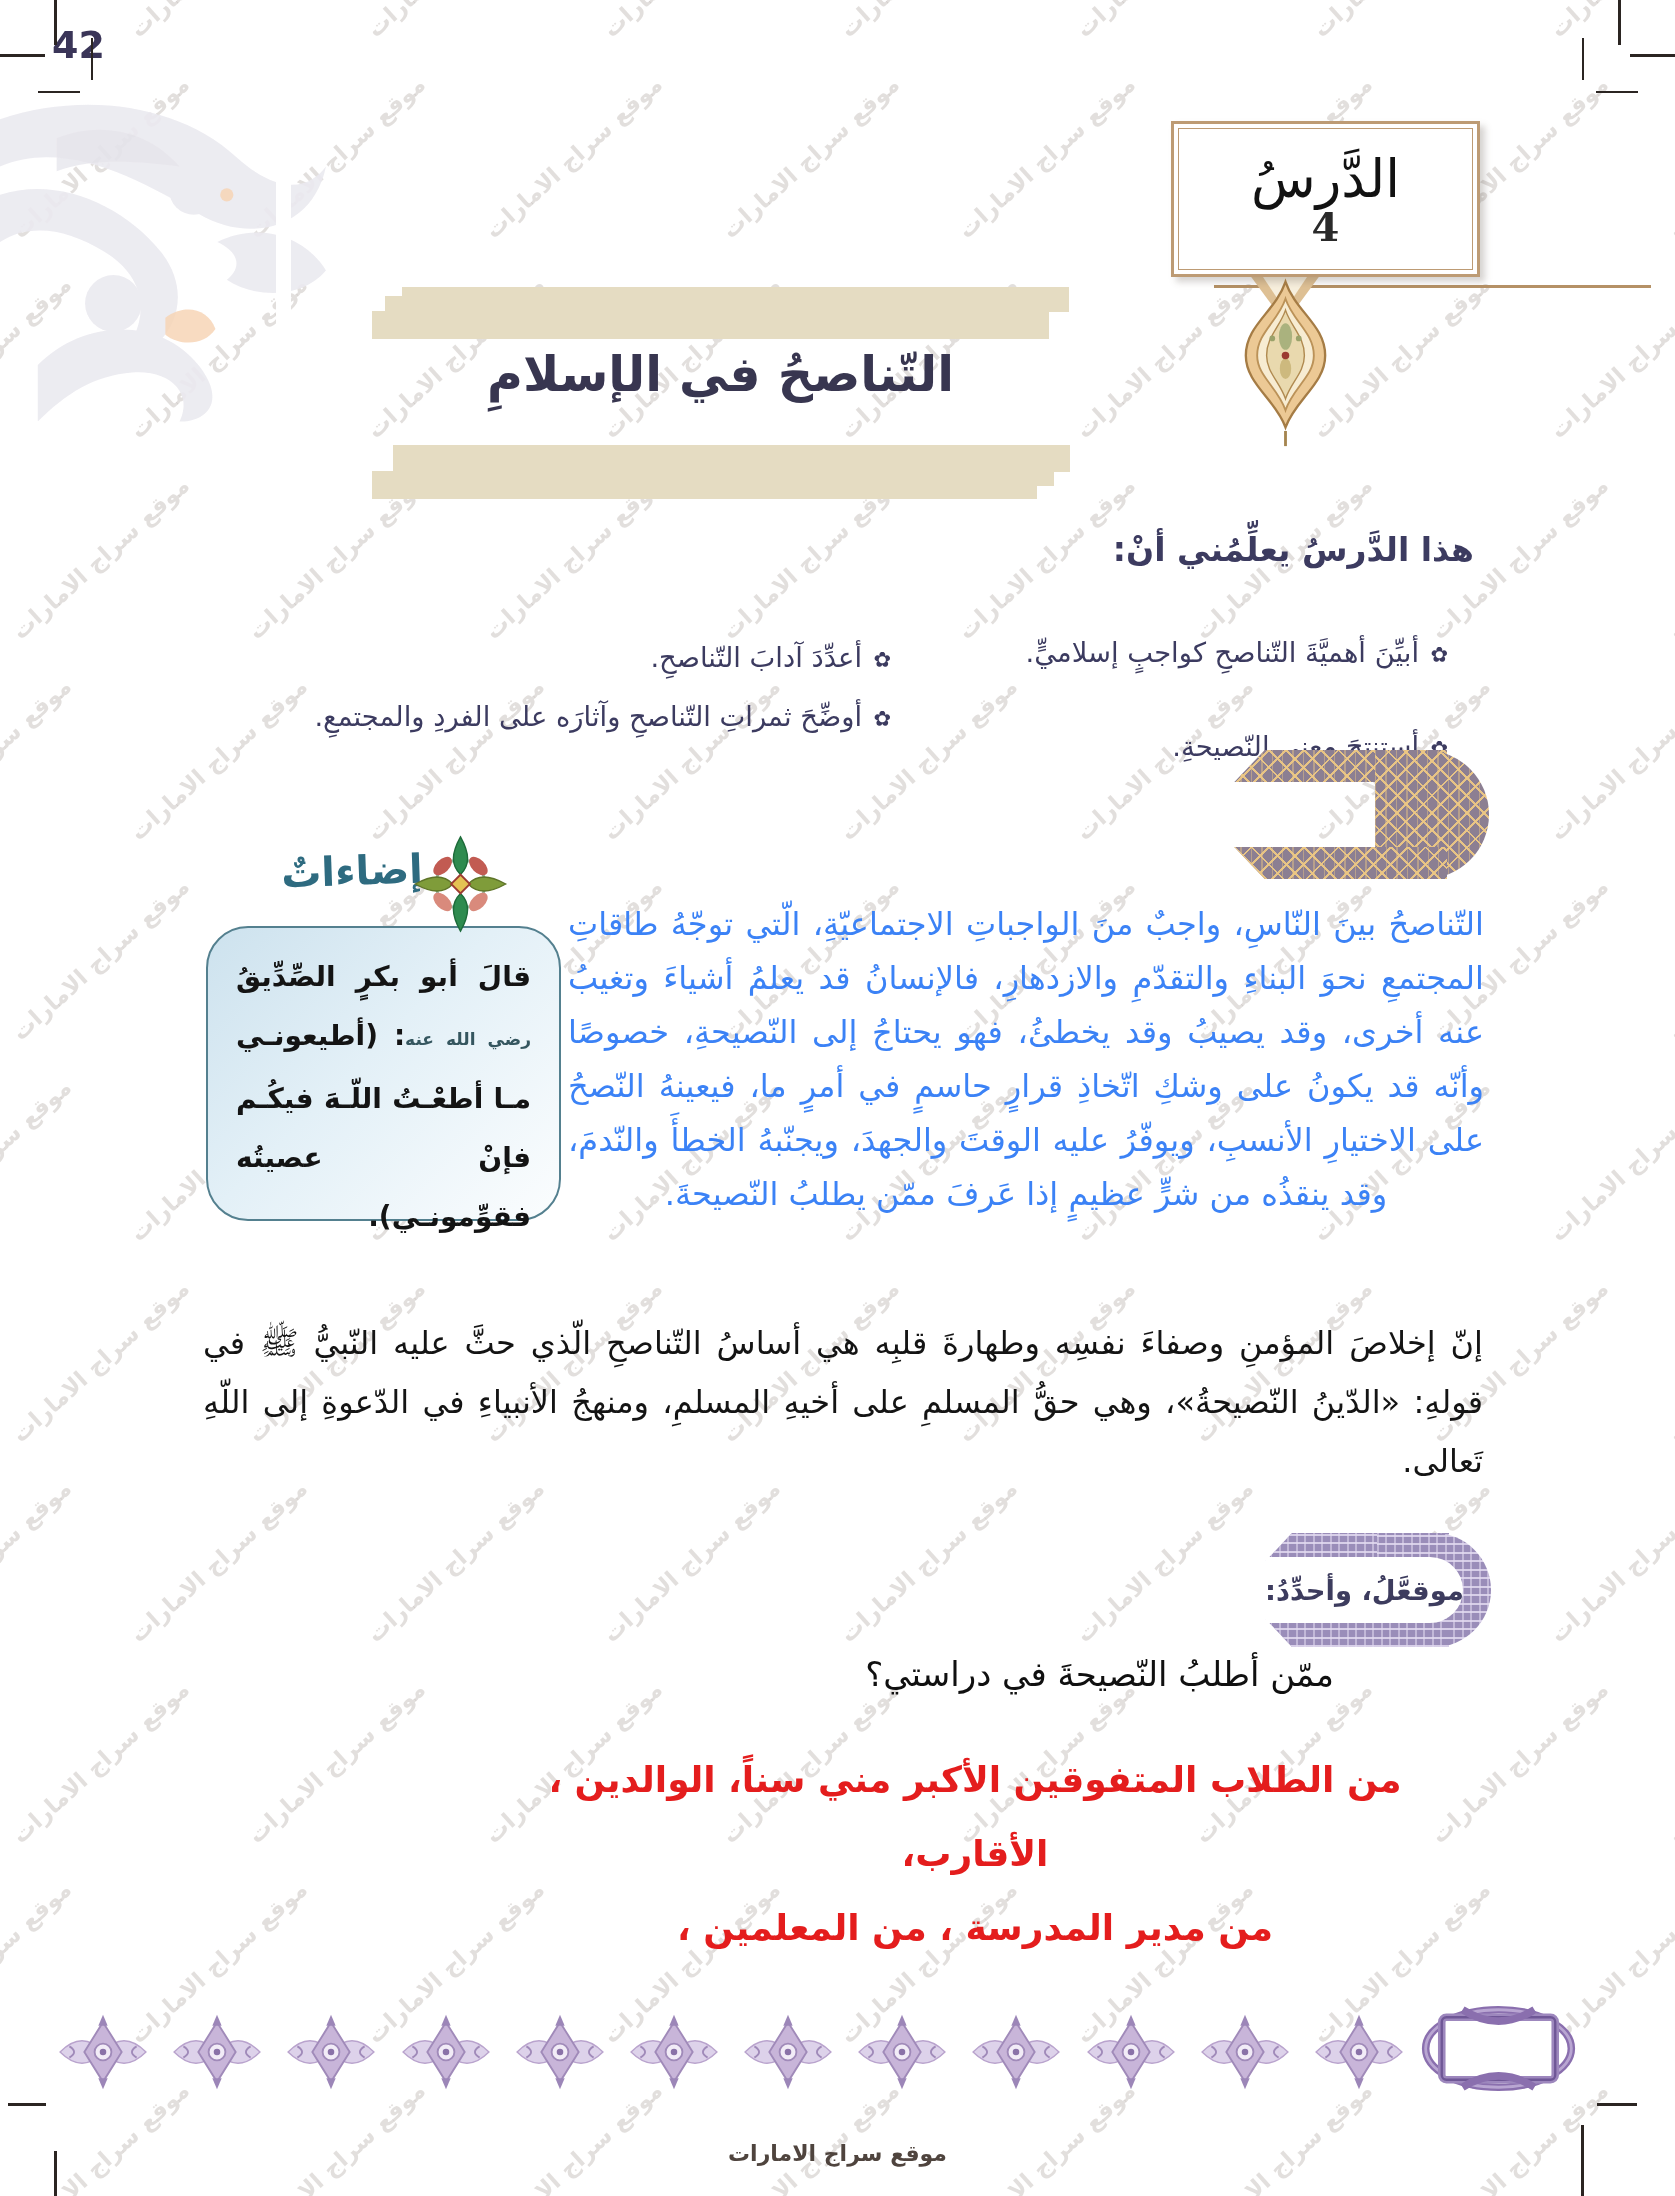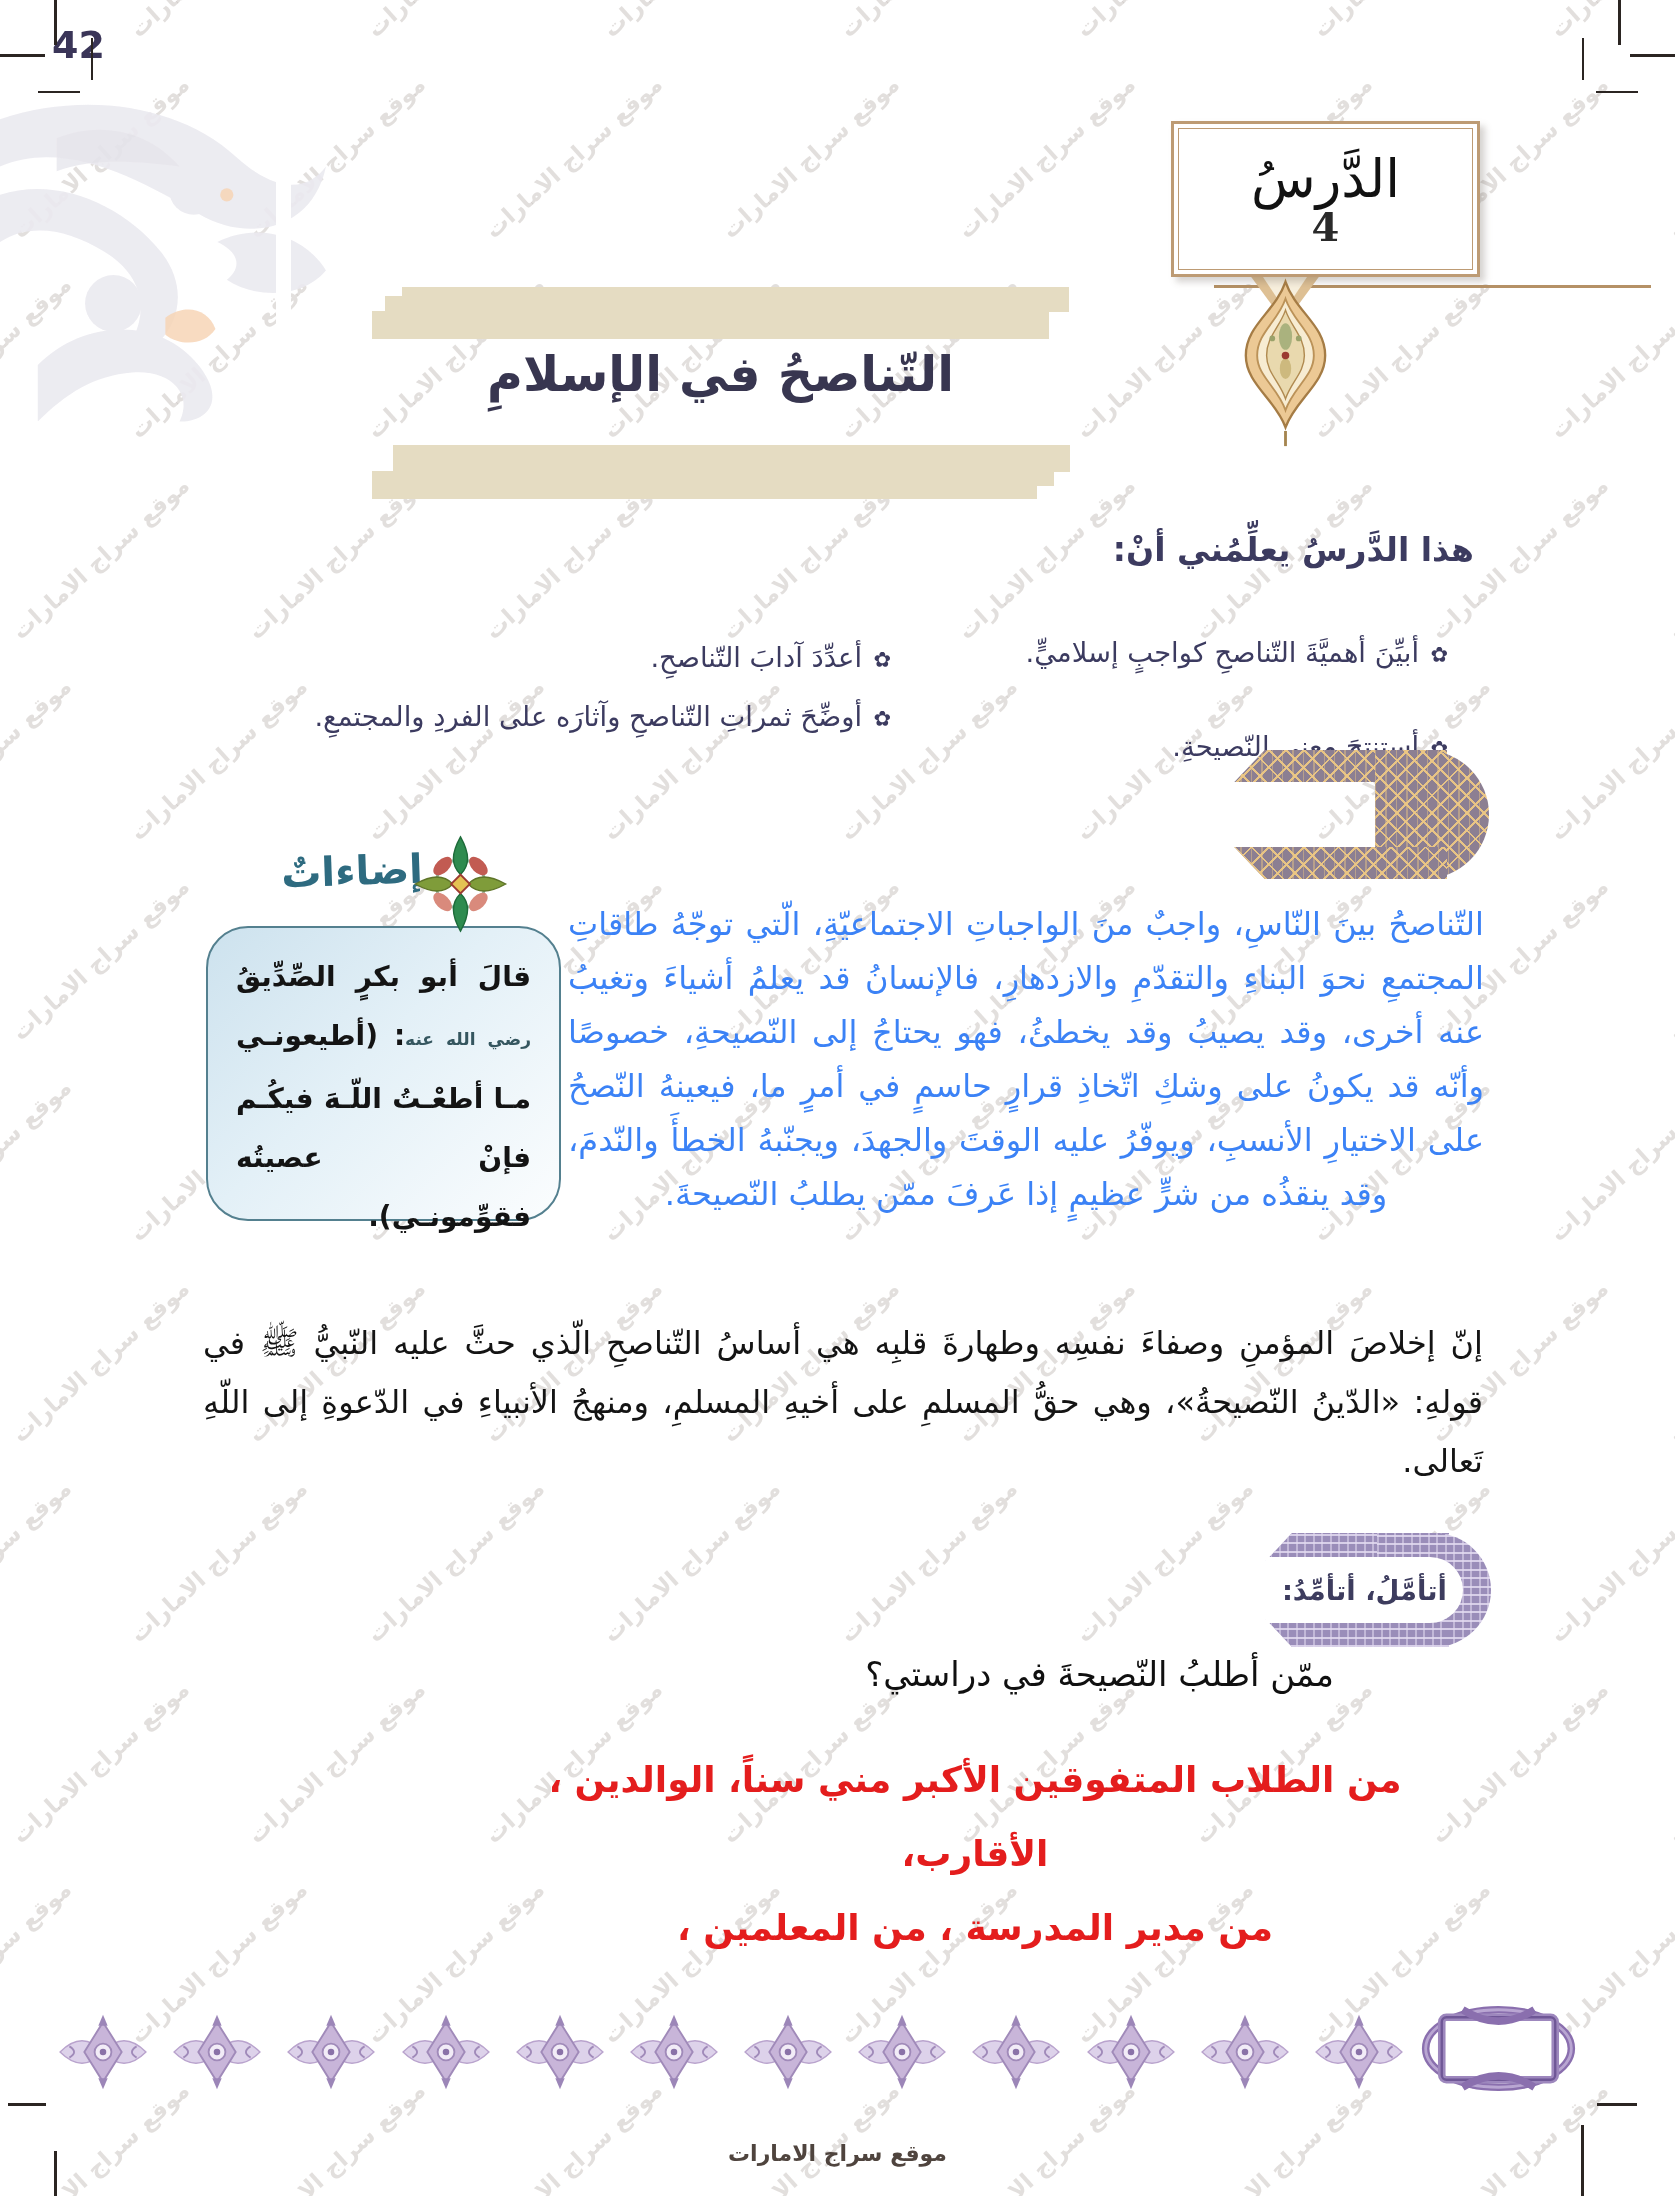--- a/index.html
+++ b/index.html
@@ -330,21 +330,21 @@
   <span class="honorific">رضي الله عنه</span><span>: (أطيعونـي مـا أطعْـتُ اللّـهَ فيكُـم فإنْ عصيتُه فقوِّمونـي).</span>
 </div>
 
 <div id="para1" class="abs">التّناصحُ بينَ النّاسِ، واجبٌ منَ الواجباتِ الاجتماعيّةِ، الّتي توجّهُ طاقاتِ المجتمعِ نحوَ البناءِ والتقدّمِ والازدهارِ، فالإنسانُ قد يعلمُ أشياءَ وتغيبُ عنه أخرى، وقد يصيبُ وقد يخطئُ، فهو يحتاجُ إلى النّصيحةِ، خصوصًا وأنّه قد يكونُ على وشكِ اتّخاذِ قرارٍ حاسمٍ في أمرٍ ما، فيعينهُ النّصحُ على الاختيارِ الأنسبِ، ويوفّرُ عليه الوقتَ والجهدَ، ويجنّبهُ الخطأَ والنّدمَ، وقد ينقذُه من شرٍّ عظيمٍ إذا عَرفَ ممّن يطلبُ النّصيحةَ.</div>
 <div id="para2" class="abs">إنّ إخلاصَ المؤمنِ وصفاءَ نفسِه وطهارةَ قلبِه هي أساسُ التّناصحِ الّذي حثَّ عليه النّبيُّ ﷺ في قولهِ: «الدّينُ النّصيحةُ»، وهي حقُّ المسلمِ على أخيهِ المسلمِ، ومنهجُ الأنبياءِ في الدّعوةِ إلى اللّهِ تَعالى.</div>
 
 <div id="banner-reflect" class="ribbon">
   <div class="band-top p-purple"></div>
   <div class="cap p-purple"></div>
   <div class="band-bottom p-purple"></div>
-  <div class="label">أتأمَّلُ، أتأمِّدُ:</div>
+  <div class="label">موقعَّلُ، وأحدِّدُ:</div>
 </div>
 
 <div id="question" class="abs">ممّن أطلبُ النّصيحةَ في دراستي؟</div>
 <div id="answers" class="abs">
   <div>من الطلاب المتفوقين الأكبر مني سناً، الوالدين ، الأقارب،</div>
   <div>من مدير المدرسة ، من المعلمين ،</div>
 </div>
 
 <div id="motif-row" class="abs">
     <svg viewBox="0 0 120 80">

